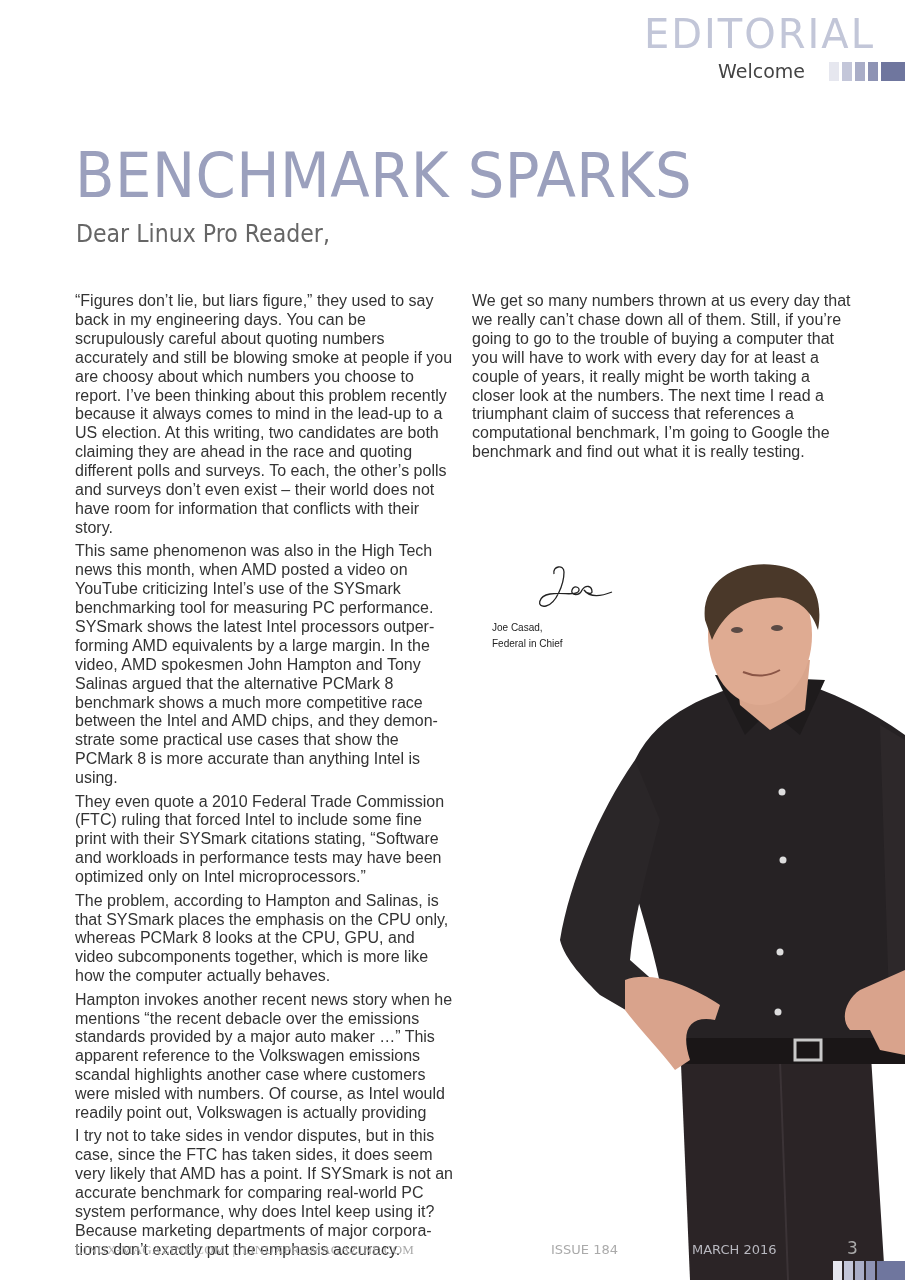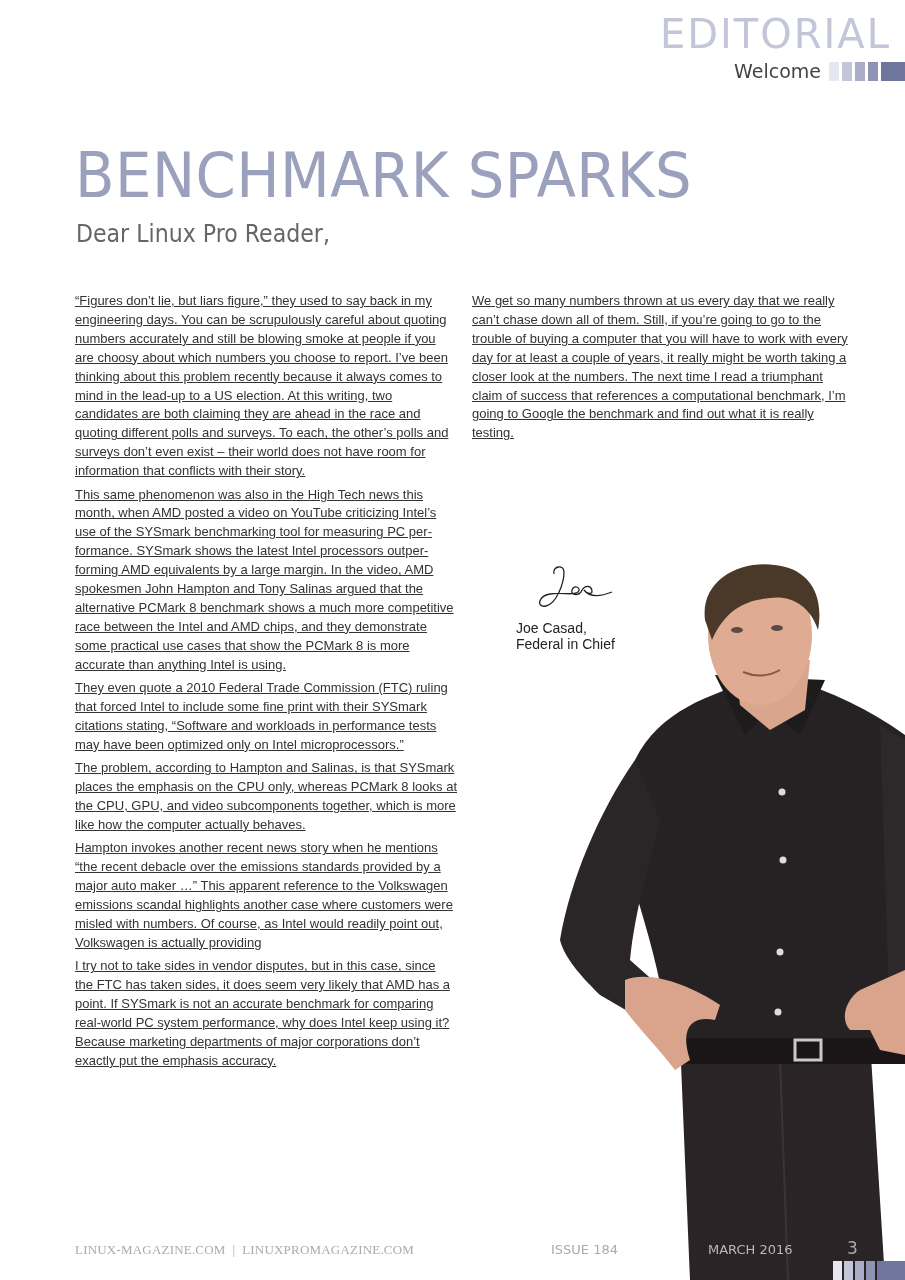--- a/index.html
+++ b/index.html
@@ -7,71 +7,71 @@
     width: 905px; height: 1280px; position: relative; overflow: hidden;
     background: #ffffff;
     font-family: "Liberation Sans", sans-serif;
   }
   .section-head {
     position: absolute; right: 14px; top: 10px; text-align: right;
   }
   .section-title {
     font-family: "DejaVu Sans", sans-serif;
     font-size: 40px; letter-spacing: 2px; color: #c2c6d8;
-    font-weight: normal; line-height: 48px; margin-right: 0;
+    font-weight: normal; line-height: 48px; margin-right: 16px;
   }
   .section-sub-row {
     position: absolute; top: 60px; right: 0; display: flex; align-items: center; height: 22px;
   }
   .section-sub {
     font-family: "DejaVu Sans", sans-serif;
-    font-size: 19px; color: #444; margin-right: 8px; line-height: 22px;
+    font-size: 19px; color: #444; margin-right: 24px; line-height: 22px;
   }
   .bars { display: flex; gap: 3px; align-items: stretch; height: 19px; }
   .bar { width: 10px; height: 19px; }
   .bar.wide { width: 22px; }
 
   .headline {
     position: absolute; left: 75px; top: 138px;
     font-family: "DejaVu Sans", sans-serif;
     font-size: 62px; color: #9ba0bd; letter-spacing: 0.5px;
     line-height: 76px; margin: 0; font-weight: normal;
     transform: scaleX(0.93); transform-origin: left;
   }
   .salutation {
     position: absolute; left: 76px; top: 220px;
     font-family: "DejaVu Sans", sans-serif;
     font-size: 24px; color: #666; margin: 0; font-weight: normal;
     transform: scaleX(0.92); transform-origin: left;
   }
   .col {
-    position: absolute; font-size: 13px; line-height: 18.9px; color: #333; text-decoration: underline;
+    position: absolute; font-size: 16px; line-height: 18.9px; color: #333;
   }
   .col p { margin: 0 0 4.5px 0; text-align: left; }
   .col-left { left: 75px; top: 292px; width: 382px; }
   .col-right { left: 472px; top: 292px; width: 380px; }
 
   .photo {
     position: absolute; left: 540px; top: 560px; width: 365px; height: 720px;
   }
   .signature { position: absolute; left: 534px; top: 564px; width: 80px; height: 50px; }
   .sig-name {
-    position: absolute; left: 516px; top: 620px; font-size: 14px; line-height: 16px; color: #222;
+    position: absolute; left: 492px; top: 620px; font-size: 10px; line-height: 16px; color: #222;
   }
   .footer-left {
     position: absolute; left: 75px; top: 1242px;
     font-family: Liberation Serif, serif; font-size: 13px; color: #aaa; letter-spacing: 0.2px;
   }
   .footer-issue {
     position: absolute; left: 551px; top: 1242px;
     font-family: "DejaVu Sans", sans-serif; font-size: 13px; color: #aaa;
   }
   .footer-date {
     position: absolute; left: 692px; top: 1242px;
-    font-family: "DejaVu Sans", sans-serif; font-size: 13px; color: #b8b8bf; margin-left: 16px;
+    font-family: "DejaVu Sans", sans-serif; font-size: 13px; color: #b8b8bf;
   }
   .footer-page {
     position: absolute; left: 847px; top: 1238px;
     font-family: "DejaVu Sans", sans-serif; font-size: 17px; color: #aaa;
   }
   .footer-bars {
     position: absolute; right: 0; top: 1261px; display: flex; gap: 2px;
   }
   .footer-bars .bar { width: 9px; height: 19px; }
   .footer-bars .bar.wide { width: 28px; }

